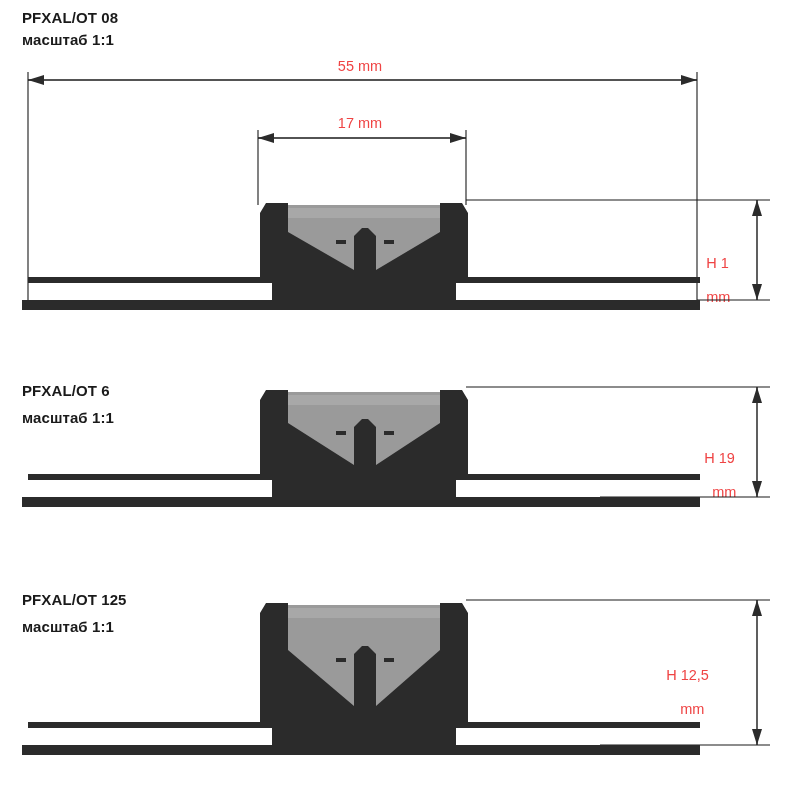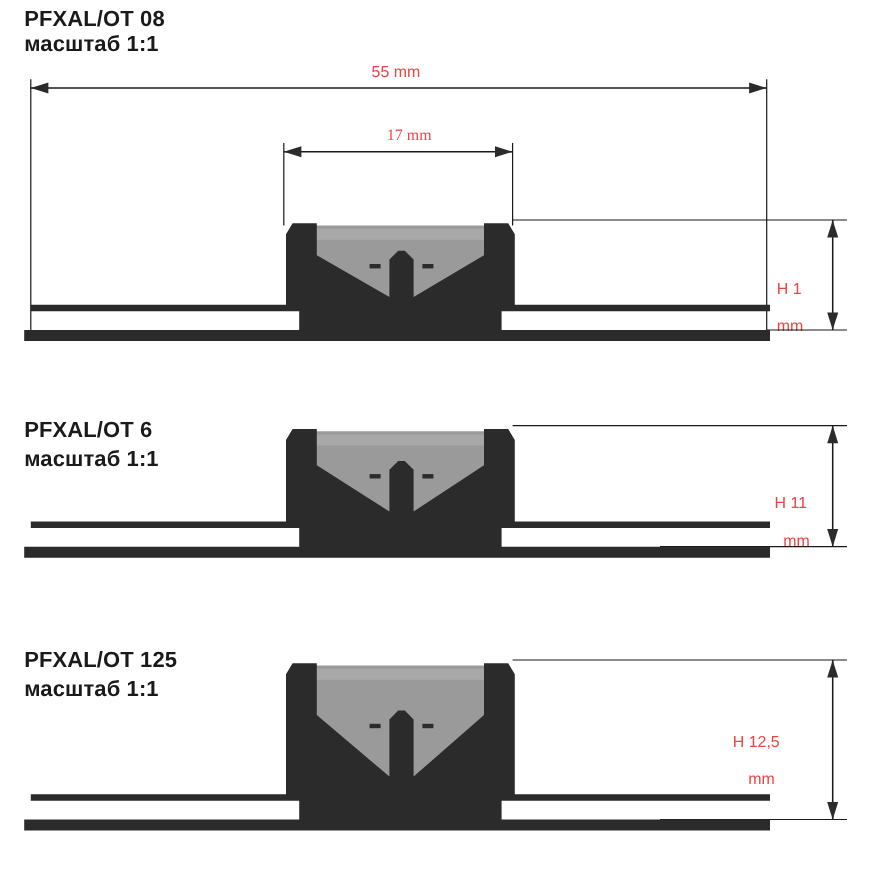--- a/index.html
+++ b/index.html
@@ -15,21 +15,21 @@
     position: relative;
     overflow: hidden;
   }
   .stage {
     position: absolute;
     inset: 0;
   }
   .label {
     position: absolute;
     font-weight: bold;
-    font-size: 20px;
+    font-size: 15px;
     line-height: 20px;
     letter-spacing: 0.1px;
     color: #1a1a1a;
     white-space: pre;
   }
   .dim-text {
     position: absolute;
     font-size: 14.5px;
     line-height: 17px;
     color: #ef4444;
@@ -45,21 +45,21 @@
 </style>
 </head>
 <body>
 
 <div class="stage">
 
   <div class="label" style="left:22px; top:8px;"><span>PFXAL/OT 08</span></div>
   <div class="label" style="left:22px; top:30px;"><span>масштаб 1:1</span></div>
 
   <div class="dim-text" style="left:300px; top:58px; width:120px;"><span>55 mm</span></div>
-  <div class="dim-text" style="left:312px; top:115px; width:120px;font-family:Liberation Serif, serif;"><span>17 mm</span></div>
+  <div class="dim-text" style="left:300px; top:115px; width:120px;"><span>17 mm</span></div>
 
   <div class="dim-text" style="left:690px; top:238px; width:70px; text-align:left;">
     <span>H 1</span><br>
     <span>mm</span>
   </div>
 
   <svg width="800" height="330" style="position:absolute; left:0; top:0;">
 
     <line class="ln" x1="28" y1="80" x2="697" y2="80"></line>
     <polygon class="prof" points="28,80 44,75 44,85"></polygon>
@@ -120,21 +120,21 @@
     <rect class="prof" x="442" y="252" width="18" height="4"></rect>
 
     <rect class="prof" x="336" y="240" width="10" height="4"></rect>
     <rect class="prof" x="384" y="240" width="10" height="4"></rect>
   </svg>
 
   <div class="label" style="left:22px; top:381px;"><span>PFXAL/OT 6</span></div>
   <div class="label" style="left:22px; top:408px;"><span>масштаб 1:1</span></div>
 
   <div class="dim-text" style="left:688px; top:433px; width:80px; text-align:left;">
-    <span>H 11</span><br>
+    <span>H 19</span><br>
     <span style="margin-left:8px; display:inline-block;">mm</span>
   </div>
 
   <svg width="800" height="180" style="position:absolute; left:0; top:375px;">
 
     <line class="thin" x1="466" y1="12" x2="770" y2="12"></line>
     <line class="thin" x1="600" y1="122" x2="770" y2="122"></line>
     <line class="ln" x1="757" y1="12" x2="757" y2="122"></line>
     <polygon class="prof" points="757,12 752,28 762,28"></polygon>
     <polygon class="prof" points="757,122 752,106 762,106"></polygon>

